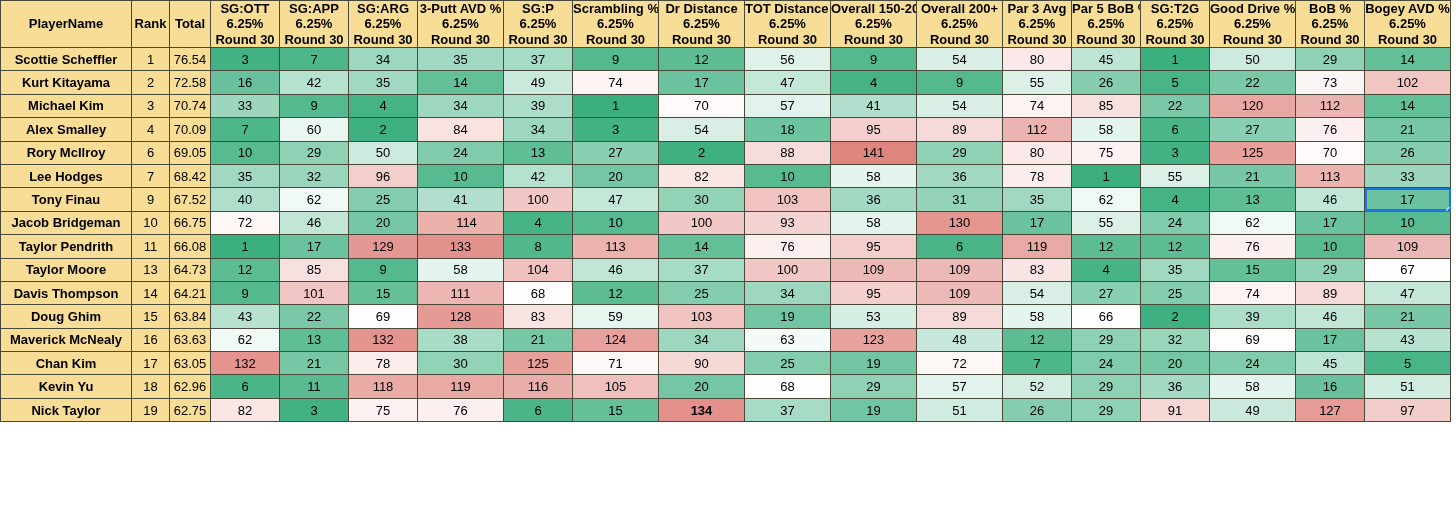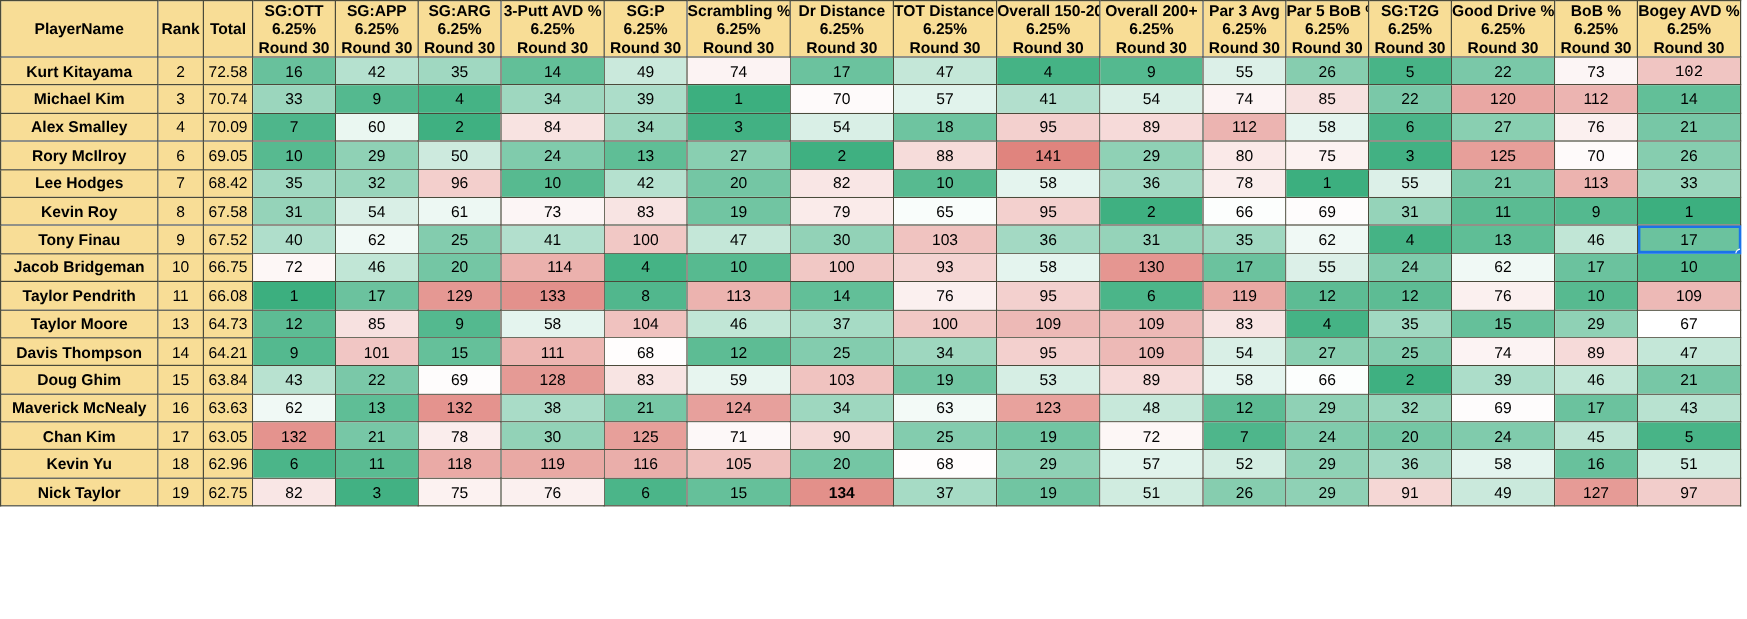--- a/index.html
+++ b/index.html
@@ -201,40 +201,61 @@
             <span class="hl3">Round 30</span>
           </th>
           <th>
             <span class="hl1">Bogey AVD %</span>
             <span class="hl2">6.25%</span>
             <span class="hl3">Round 30</span>
           </th>
         </tr>
     </thead>
     <tbody id="table-body">
+        <tr>
+          <td class="name">Scottie Scheffler</td>
+          <td class="rank">1</td>
+          <td class="total">76.54</td>
+          <td class="stat" style="background-color: rgb(66, 177, 131);">3</td>
+          <td class="stat" style="background-color: rgb(78, 182, 139);">7</td>
+          <td class="stat" style="background-color: rgb(158, 215, 191);">34</td>
+          <td class="stat" style="background-color: rgb(160, 216, 193);">35</td>
+          <td class="stat" style="background-color: rgb(166, 219, 197);">37</td>
+          <td class="stat" style="background-color: rgb(84, 185, 143);">9</td>
+          <td class="stat" style="background-color: rgb(93, 188, 148);">12</td>
+          <td class="stat" style="background-color: rgb(223, 242, 234);">56</td>
+          <td class="stat" style="background-color: rgb(84, 185, 143);">9</td>
+          <td class="stat" style="background-color: rgb(217, 239, 230);">54</td>
+          <td class="stat" style="background-color: rgb(250, 233, 232);">80</td>
+          <td class="stat" style="background-color: rgb(190, 228, 212);">45</td>
+          <td class="stat" style="background-color: rgb(60, 175, 127);">1</td>
+          <td class="stat" style="background-color: rgb(205, 234, 222);">50</td>
+          <td class="stat" style="background-color: rgb(143, 209, 181);">29</td>
+          <td class="stat" style="background-color: rgb(98, 191, 152);">14</td>
+        </tr>
         <tr>
           <td class="name">Kurt Kitayama</td>
           <td class="rank">2</td>
           <td class="total">72.58</td>
           <td class="stat" style="background-color: rgb(104, 193, 156);">16</td>
           <td class="stat" style="background-color: rgb(181, 225, 207);">42</td>
           <td class="stat" style="background-color: rgb(160, 216, 193);">35</td>
           <td class="stat" style="background-color: rgb(98, 191, 152);">14</td>
           <td class="stat" style="background-color: rgb(202, 233, 220);">49</td>
           <td class="stat" style="background-color: rgb(252, 243, 243);">74</td>
           <td class="stat" style="background-color: rgb(107, 194, 158);">17</td>
           <td class="stat" style="background-color: rgb(196, 231, 216);">47</td>
           <td class="stat" style="background-color: rgb(69, 179, 133);">4</td>
           <td class="stat" style="background-color: rgb(84, 185, 143);">9</td>
           <td class="stat" style="background-color: rgb(220, 240, 232);">55</td>
           <td class="stat" style="background-color: rgb(134, 205, 175);">26</td>
           <td class="stat" style="background-color: rgb(72, 180, 135);">5</td>
           <td class="stat" style="background-color: rgb(122, 200, 168);">22</td>
           <td class="stat" style="background-color: rgb(252, 245, 245);">73</td>
-          <td class="stat" style="background-color: rgb(240, 197, 194); font-family: Liberation Mono, monospace;">102</td>
+          <td class="stat" style="background-color: rgb(240, 197, 194);">102</td>
         </tr>
         <tr>
           <td class="name">Michael Kim</td>
           <td class="rank">3</td>
           <td class="total">70.74</td>
           <td class="stat" style="background-color: rgb(155, 214, 189);">33</td>
           <td class="stat" style="background-color: rgb(84, 185, 143);">9</td>
           <td class="stat" style="background-color: rgb(69, 179, 133);">4</td>
           <td class="stat" style="background-color: rgb(158, 215, 191);">34</td>
           <td class="stat" style="background-color: rgb(172, 221, 201);">39</td>
@@ -307,41 +328,20 @@
           <td class="stat" style="background-color: rgb(228, 244, 238);">58</td>
           <td class="stat" style="background-color: rgb(163, 217, 195);">36</td>
           <td class="stat" style="background-color: rgb(250, 237, 236);">78</td>
           <td class="stat" style="background-color: rgb(60, 175, 127);">1</td>
           <td class="stat" style="background-color: rgb(220, 240, 232);">55</td>
           <td class="stat" style="background-color: rgb(119, 199, 166);">21</td>
           <td class="stat" style="background-color: rgb(236, 179, 175);">113</td>
           <td class="stat" style="background-color: rgb(155, 214, 189);">33</td>
         </tr>
         <tr>
-          <td class="name">Kevin Roy</td>
-          <td class="rank">8</td>
-          <td class="total">67.58</td>
-          <td class="stat" style="background-color: rgb(149, 211, 185);">31</td>
-          <td class="stat" style="background-color: rgb(217, 239, 230);">54</td>
-          <td class="stat" style="background-color: rgb(237, 248, 243);">61</td>
-          <td class="stat" style="background-color: rgb(252, 245, 245);">73</td>
-          <td class="stat" style="background-color: rgb(248, 228, 227);">83</td>
-          <td class="stat" style="background-color: rgb(113, 197, 162);">19</td>
-          <td class="stat" style="background-color: rgb(250, 235, 234);">79</td>
-          <td class="stat" style="background-color: rgb(249, 253, 251);">65</td>
-          <td class="stat" style="background-color: rgb(243, 208, 206);">95</td>
-          <td class="stat" style="background-color: rgb(63, 176, 129);">2</td>
-          <td class="stat" style="background-color: rgb(252, 254, 253);">66</td>
-          <td class="stat" style="background-color: rgb(254, 252, 252);">69</td>
-          <td class="stat" style="background-color: rgb(149, 211, 185);">31</td>
-          <td class="stat" style="background-color: rgb(90, 187, 146);">11</td>
-          <td class="stat" style="background-color: rgb(84, 185, 143);">9</td>
-          <td class="stat" style="background-color: rgb(60, 175, 127);">1</td>
-        </tr>
-        <tr>
           <td class="name">Tony Finau</td>
           <td class="rank">9</td>
           <td class="total">67.52</td>
           <td class="stat" style="background-color: rgb(175, 222, 203);">40</td>
           <td class="stat" style="background-color: rgb(240, 249, 245);">62</td>
           <td class="stat" style="background-color: rgb(131, 204, 174);">25</td>
           <td class="stat" style="background-color: rgb(178, 223, 205);">41</td>
           <td class="stat" style="background-color: rgb(241, 200, 197);">100</td>
           <td class="stat" style="background-color: rgb(196, 231, 216);">47</td>
           <td class="stat" style="background-color: rgb(146, 210, 183);">30</td>

